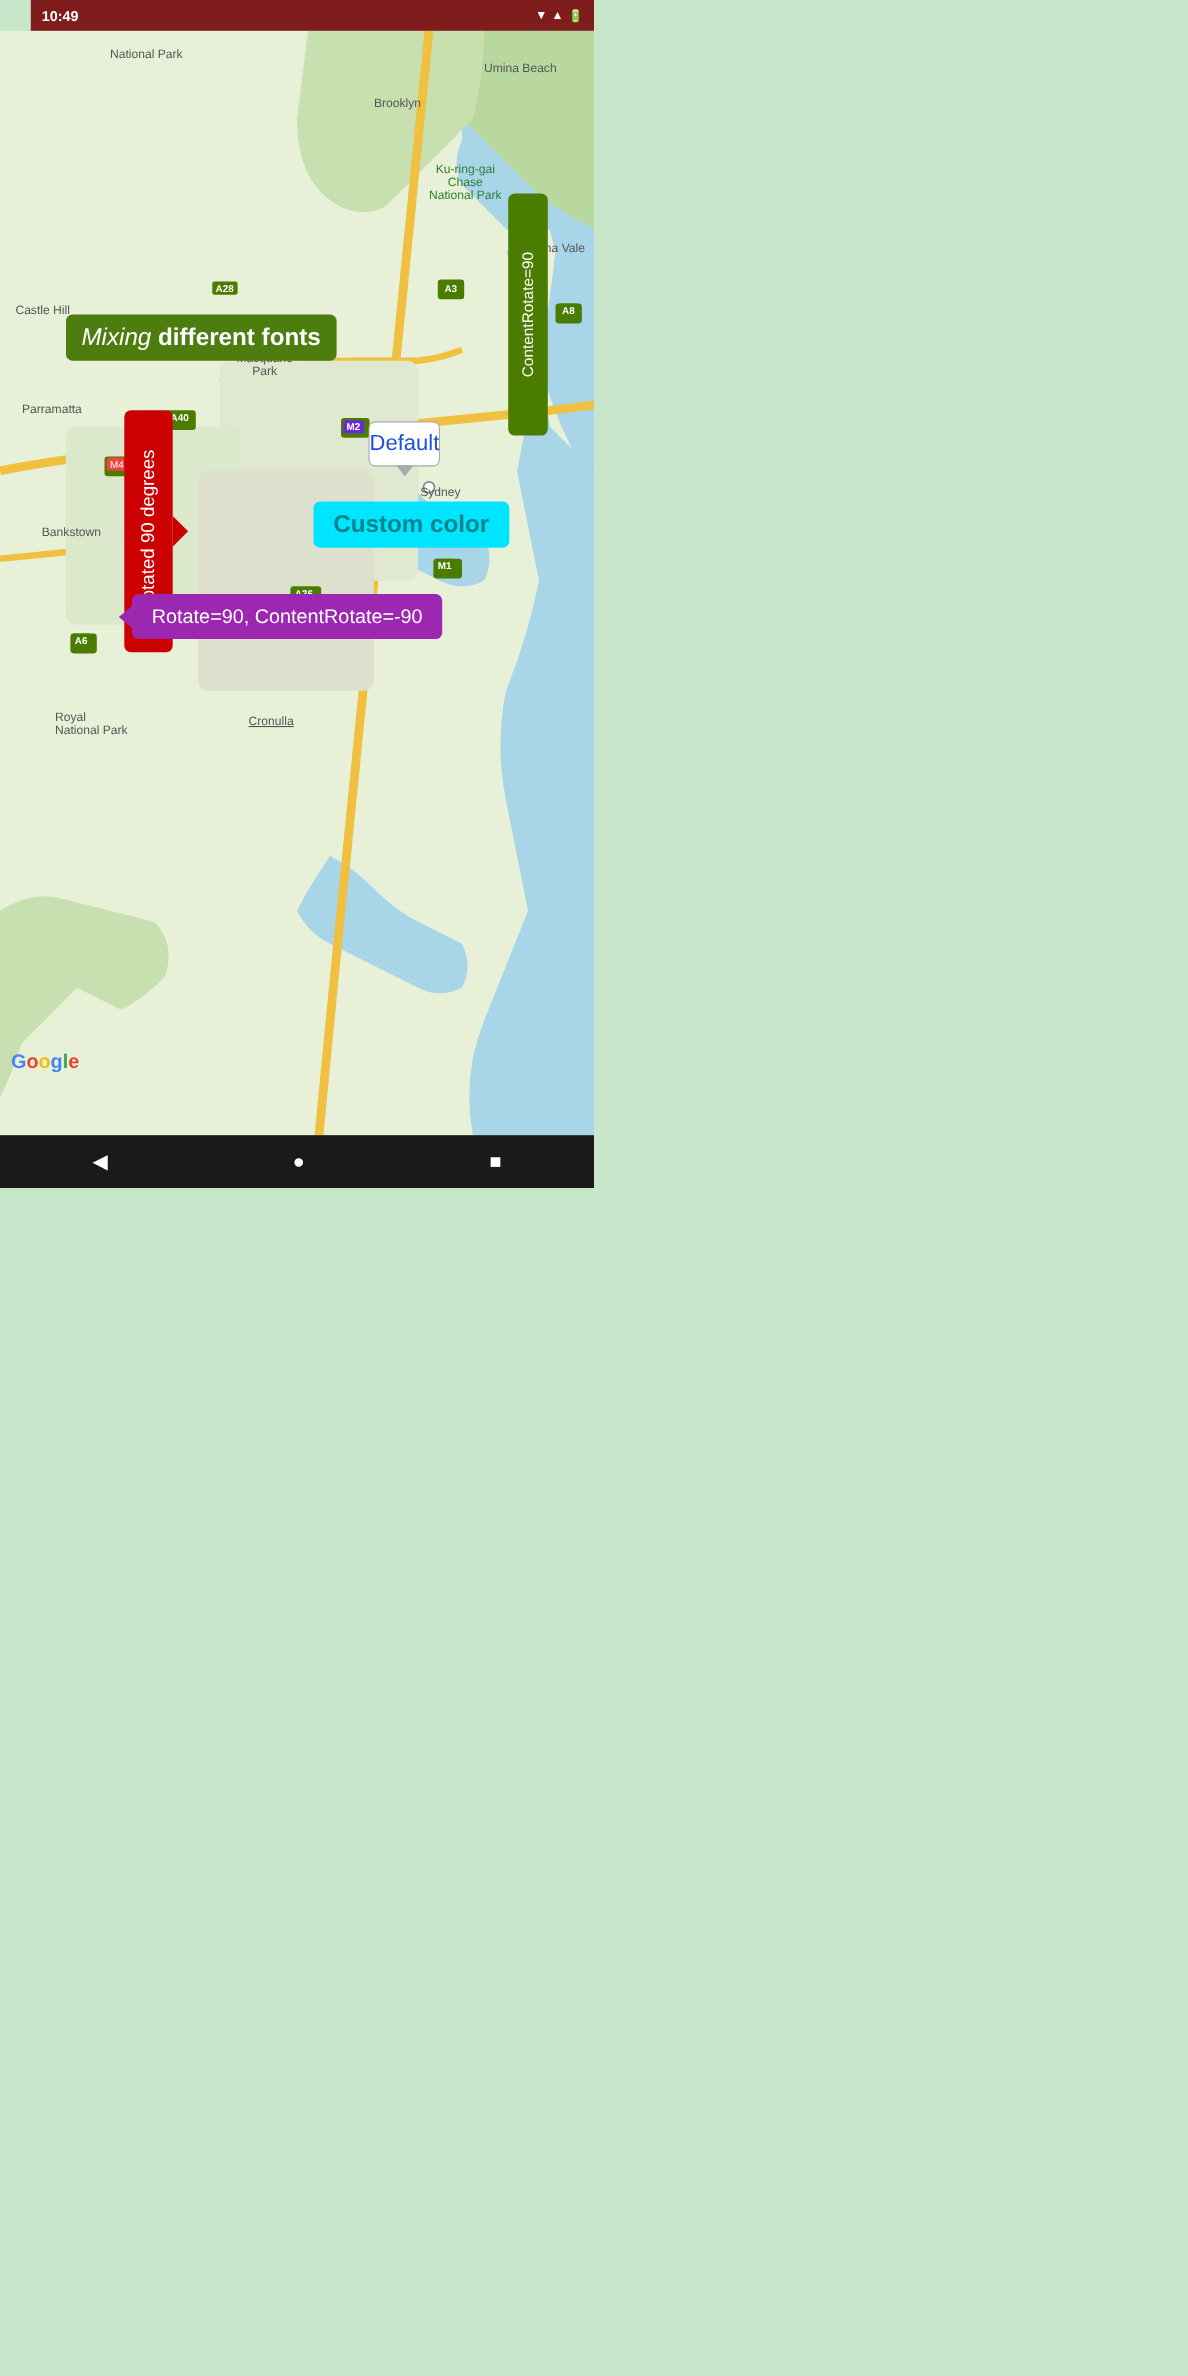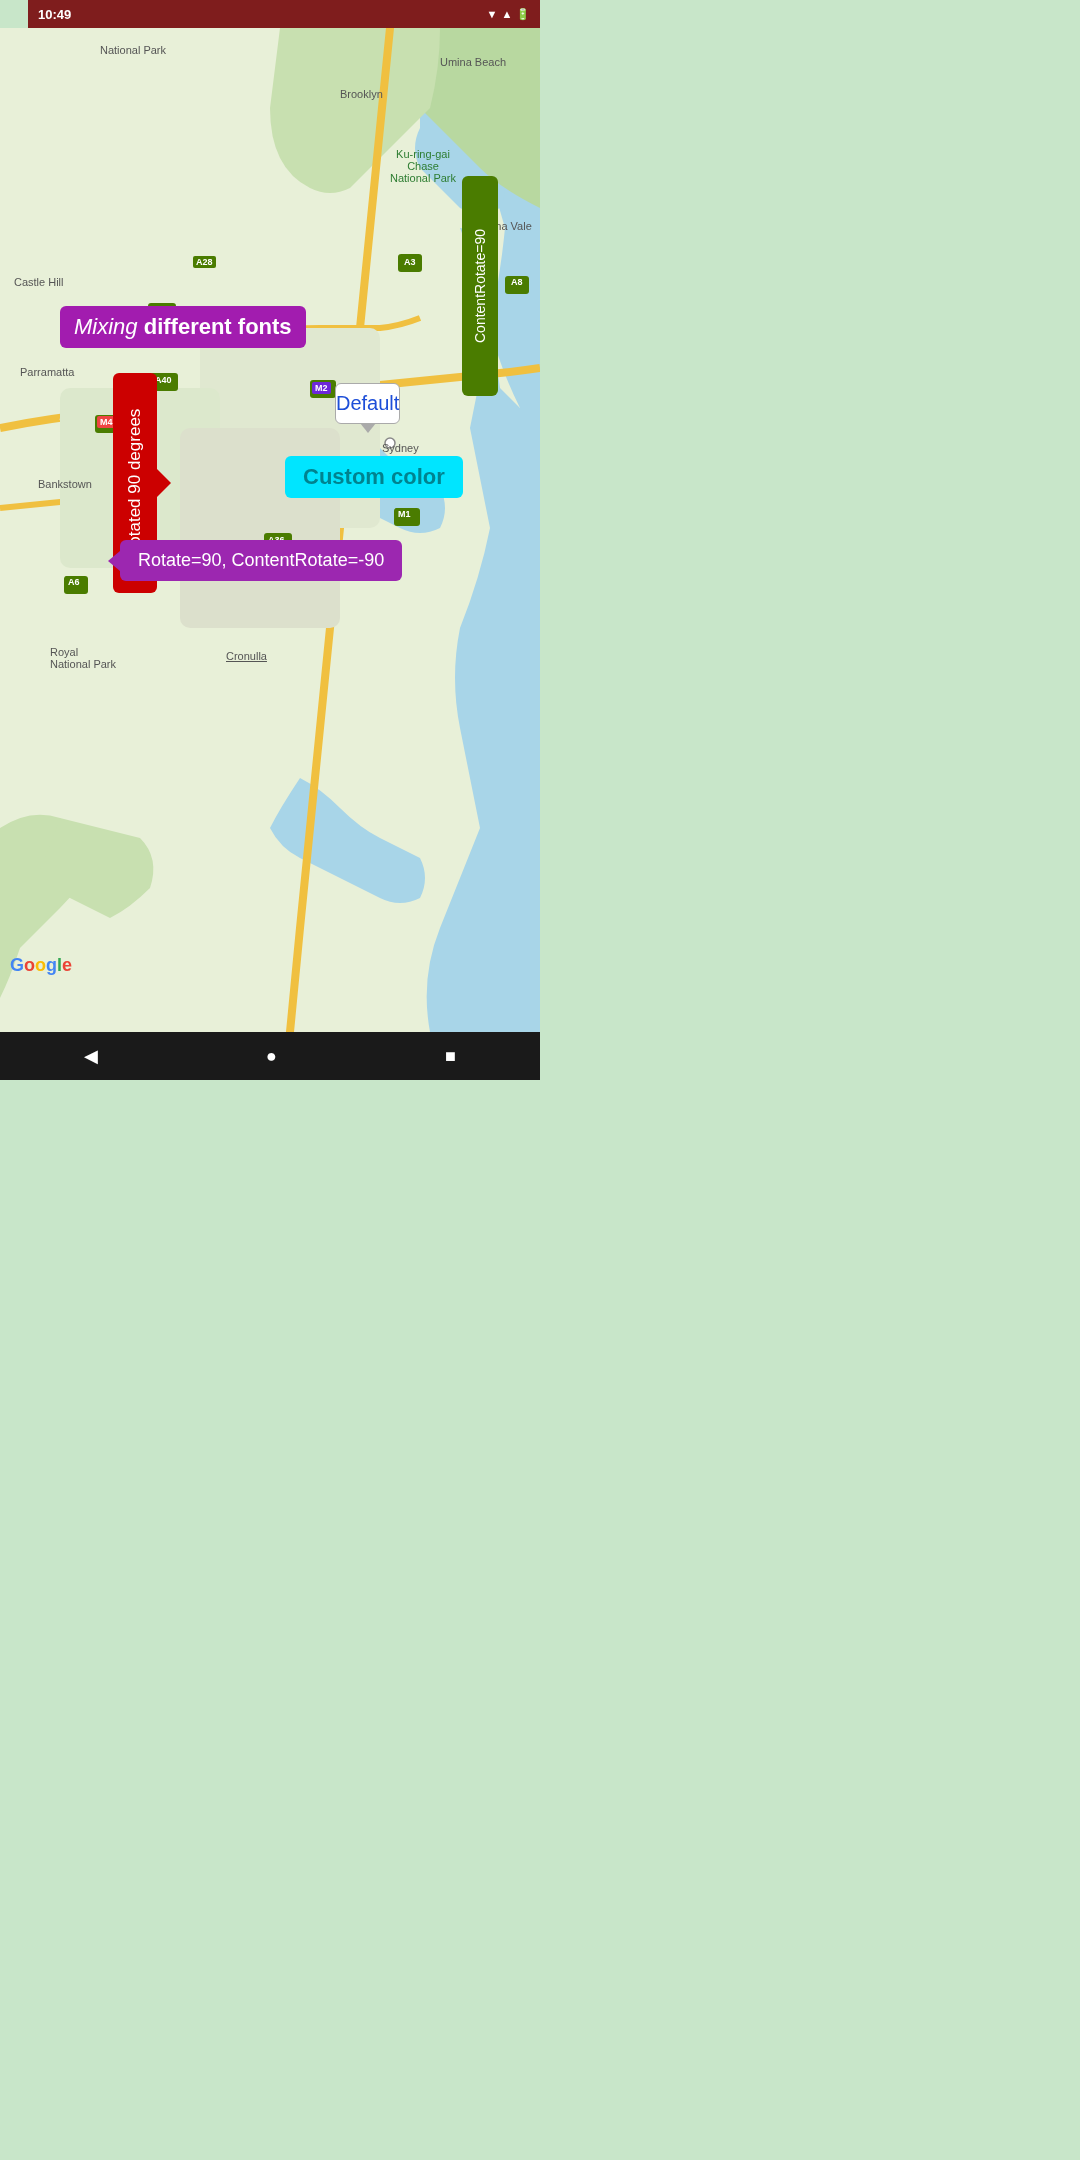--- a/index.html
+++ b/index.html
@@ -64,28 +64,27 @@
       color: #555;
       font-size: 11px;
       pointer-events: none;
     }
 
     
     #label-mixing {
       position: absolute;
       top: 258px;
       left: 60px;
-      background: #a21caf;
+      background: #4d7c0f;
       border-radius: 6px;
       padding: 8px 14px;
       color: white;
       font-size: 22px;
       white-space: nowrap;
       z-index: 10;
-      margin-top: 20px;
     }
     #label-mixing .italic-part {
       font-style: italic;
     }
     #label-mixing .bold-part {
       font-weight: bold;
     }
 
     #label-content-rotate {
       position: absolute;
@@ -317,21 +316,21 @@
   <div class="map-label" style="top:450px; left:38px;">Bankstown</div>
   <div class="map-label" style="top:414px; left:382px;">Sydney</div>
   <div class="map-label" style="top:618px; left:50px;">Royal<br>National Park</div>
   <div class="map-label" style="top:622px; left:226px;text-decoration:underline;">Cronulla</div>
 
   <div class="map-label" style="top:228px; left:153px; color:white; font-size:9px; font-weight:bold; background:#4a7c00; padding:1px 3px; border-radius:2px;margin-left:40px;">A28</div>
   <div class="map-label" style="top:228px; left:401px; color:white; font-size:9px; font-weight:bold; background:#4a7c00; padding:1px 3px; border-radius:2px;">A3</div>
   <div class="map-label" style="top:248px; left:508px; color:white; font-size:9px; font-weight:bold; background:#4a7c00; padding:1px 3px; border-radius:2px;">A8</div>
   <div class="map-label" style="top:346px; left:152px; color:white; font-size:9px; font-weight:bold; background:#4a7c00; padding:1px 3px; border-radius:2px;">A40</div>
   <div class="map-label" style="top:354px; left:312px; color:white; font-size:9px; font-weight:bold; background:#6d28d9; padding:1px 3px; border-radius:2px;">M2</div>
-  <div class="map-label" style="top:388px; left:97px; color:white; font-size:9px; font-weight:bold; background:#ef4444; padding:1px 3px; border-radius:2px;">M4</div>
+  <div class="map-label" style="top:388px; left:97px; color:white; font-size:9px; font-weight:normal; background:#ef4444; padding:1px 3px; border-radius:2px;">M4</div>
   <div class="map-label" style="top:442px; left:310px; color:white; font-size:9px; font-weight:bold; background:#4a7c00; padding:1px 3px; border-radius:2px;">A22</div>
   <div class="map-label" style="top:480px; left:395px; color:white; font-size:9px; font-weight:bold; background:#4a7c00; padding:1px 3px; border-radius:2px;">M1</div>
   <div class="map-label" style="top:506px; left:265px; color:white; font-size:9px; font-weight:bold; background:#4a7c00; padding:1px 3px; border-radius:2px;">A36</div>
   <div class="map-label" style="top:548px; left:65px; color:white; font-size:9px; font-weight:bold; background:#4a7c00; padding:1px 3px; border-radius:2px;">A6</div>
 
   <div id="label-mixing">
     <span class="italic-part">Mixing</span><span class="bold-part"> different fonts</span>
   </div>
 
   <div id="label-content-rotate">

